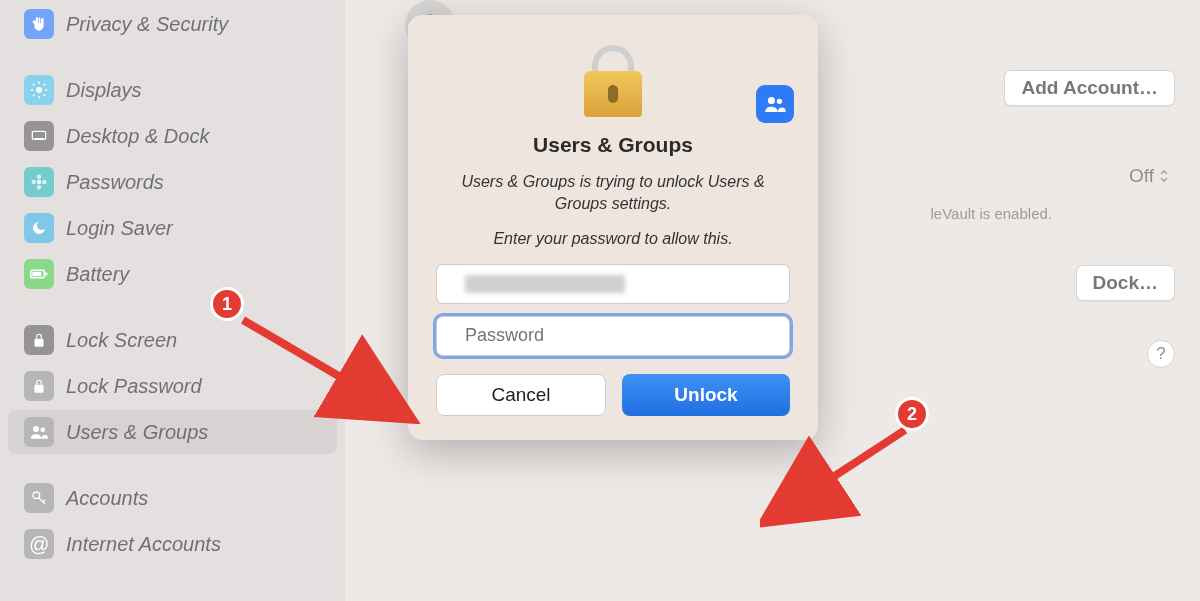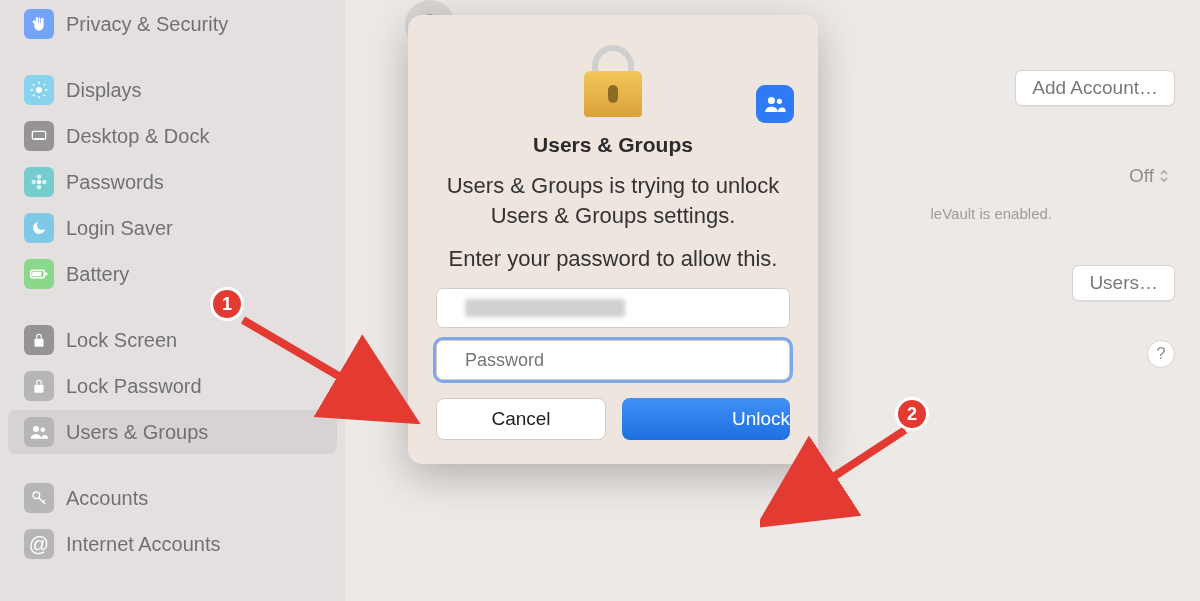--- a/index.html
+++ b/index.html
@@ -13,20 +13,21 @@
   }
   .sidebar {
     position: absolute;
     left: 0; top: 0;
     width: 345px;
     height: 601px;
     background: #d9d5d3;
     padding-top: 0;
     color: #3a3a3a;
     font-size: 20px;
+    font-style: italic;
   }
   .sidebar-item {
     display: flex;
     align-items: center;
     height: 44px;
     padding-left: 16px;
     border-radius: 8px;
     margin: 2px 8px;
   }
   .sidebar-item.selected { background: #c7c3c1; }
@@ -49,21 +50,21 @@
     display:flex; align-items:center;
   }
   .user-off .avatar {
     width:50px;height:50px;border-radius:50%;
     background:#c9c6c4;display:flex;align-items:center;justify-content:center;
     color:#8c8885;font-size:30px;
   }
   .user-off .lbl { margin-left:14px;color:#666;font-size:19px; }
   .btn-flat {
     background:#fff;border:0.5px solid #c8c4c2;border-radius:7px;
-    padding:6px 16px;font-size:19px;color:#444;box-shadow:0 0.5px 1px rgba(0,0,0,.08);
+    padding:6px 16px;font-size:19px;color:#444;box-shadow:0 0.5px 1px rgba(0,0,0,.08);font-weight:bold;
   }
   .add-account { position:absolute; top:70px; right:25px; }
   .fv-row {
     position:absolute; top:165px; left:50px; right:30px;
     display:flex;justify-content:flex-end;align-items:center;color:#666;font-size:19px;
   }
   .fv-row .off-chip{display:flex;align-items:center;gap:4px;}
   .fv-note{position:absolute;top:205px;right:148px;color:#777;font-size:15px;}
   .edit-btn{position:absolute;top:265px;right:25px;}
   .help-btn{
@@ -87,33 +88,33 @@
     text-align:center;
     color:#2b2b2b;
   }
   .lock-wrap{display:flex;justify-content:center;margin-bottom:16px;position:relative;}
   .lock-body{width:58px;height:46px;background:linear-gradient(#f2c75a,#d9a23a);border-radius:6px 6px 4px 4px;position:relative;}
   .lock-body::before{content:"";position:absolute;left:50%;top:14px;transform:translateX(-50%);width:10px;height:18px;background:#8c6b25;border-radius:5px;}
   .lock-shackle{width:42px;height:30px;border:6px solid #cfcfcf;border-bottom:none;border-radius:22px 22px 0 0;margin-bottom:-4px;}
   .lock-col{display:flex;flex-direction:column;align-items:center;}
   .users-badge{position:absolute;right:-4px;bottom:-6px;width:38px;height:38px;border-radius:9px;background:#2f7af5;display:flex;align-items:center;justify-content:center;color:#fff;font-size:14px;}
   .modal h2{font-size:21px;font-weight:700;margin:10px 0 14px;}
-  .modal p{font-size:22px;line-height:1.35;margin-bottom:14px;color:#333;}
+  .modal p{font-size:16px;line-height:1.35;margin-bottom:14px;color:#333;font-style:italic;}
   .field{
     width:100%;height:40px;border-radius:7px;border:1px solid #d2ccc8;
     background:#fff;padding:0 28px;font-size:18px;margin-bottom:12px;
     display:flex;align-items:center;color:#333;
   }
   .field.readonly .blur{width:160px;height:18px;background:#d0d0d0;filter:blur(2px);border-radius:2px;}
   .field.password{outline:3px solid #7fa8e8;outline-offset:0;box-shadow:0 0 0 3px rgba(127,168,232,.4);}
   .field input{border:none;outline:none;width:100%;font-size:18px;background:transparent;}
   .btn-row{display:flex;gap:16px;margin-top:18px;}
   .btn{flex:1;height:42px;border-radius:8px;font-size:19px;border:none;cursor:pointer;}
   .btn.cancel{background:#fff;border:0.5px solid #d2ccc8;color:#222;}
-  .btn.primary{background:linear-gradient(#3f90f6,#1f6fe0);color:#fff;font-weight:400;text-align:right;}
+  .btn.primary{background:linear-gradient(#3f90f6,#1f6fe0);color:#fff;font-weight:700;}
   
   .anno-badge{
     position:absolute;width:34px;height:34px;border-radius:50%;
     background:#e33b32;color:#fff;border:3px solid #fff;
     display:flex;align-items:center;justify-content:center;
     font-weight:700;font-size:18px;z-index:50;
   }
   svg.anno{position:absolute;z-index:49;pointer-events:none;}
   
   .ic-blue{background:#3d82f6}.ic-gray{background:#9a9a9a}.ic-ltblue{background:#59c3e8}
@@ -255,21 +256,21 @@
 
   <div class="fv-row">
     <span class="off-chip">
       <span>Off</span>
       <svg width="12" height="16" viewBox="0 0 12 16">
           <path d="M3 6l3-3 3 3M3 10l3 3 3-3" fill="none" stroke="#888" stroke-width="1.6"></path>
         </svg>
     </span>
   </div>
   <div class="fv-note">leVault is enabled.</div>
-  <button class="btn-flat edit-btn">Users…</button>
+  <button class="btn-flat edit-btn">Dock…</button>
   <div class="help-btn">?</div>
 </div>
 
 <div class="dim"></div>
 
 <div class="modal">
   <div class="lock-wrap">
     <div class="lock-col">
       <div class="lock-shackle"></div>
       <div class="lock-body"></div>

